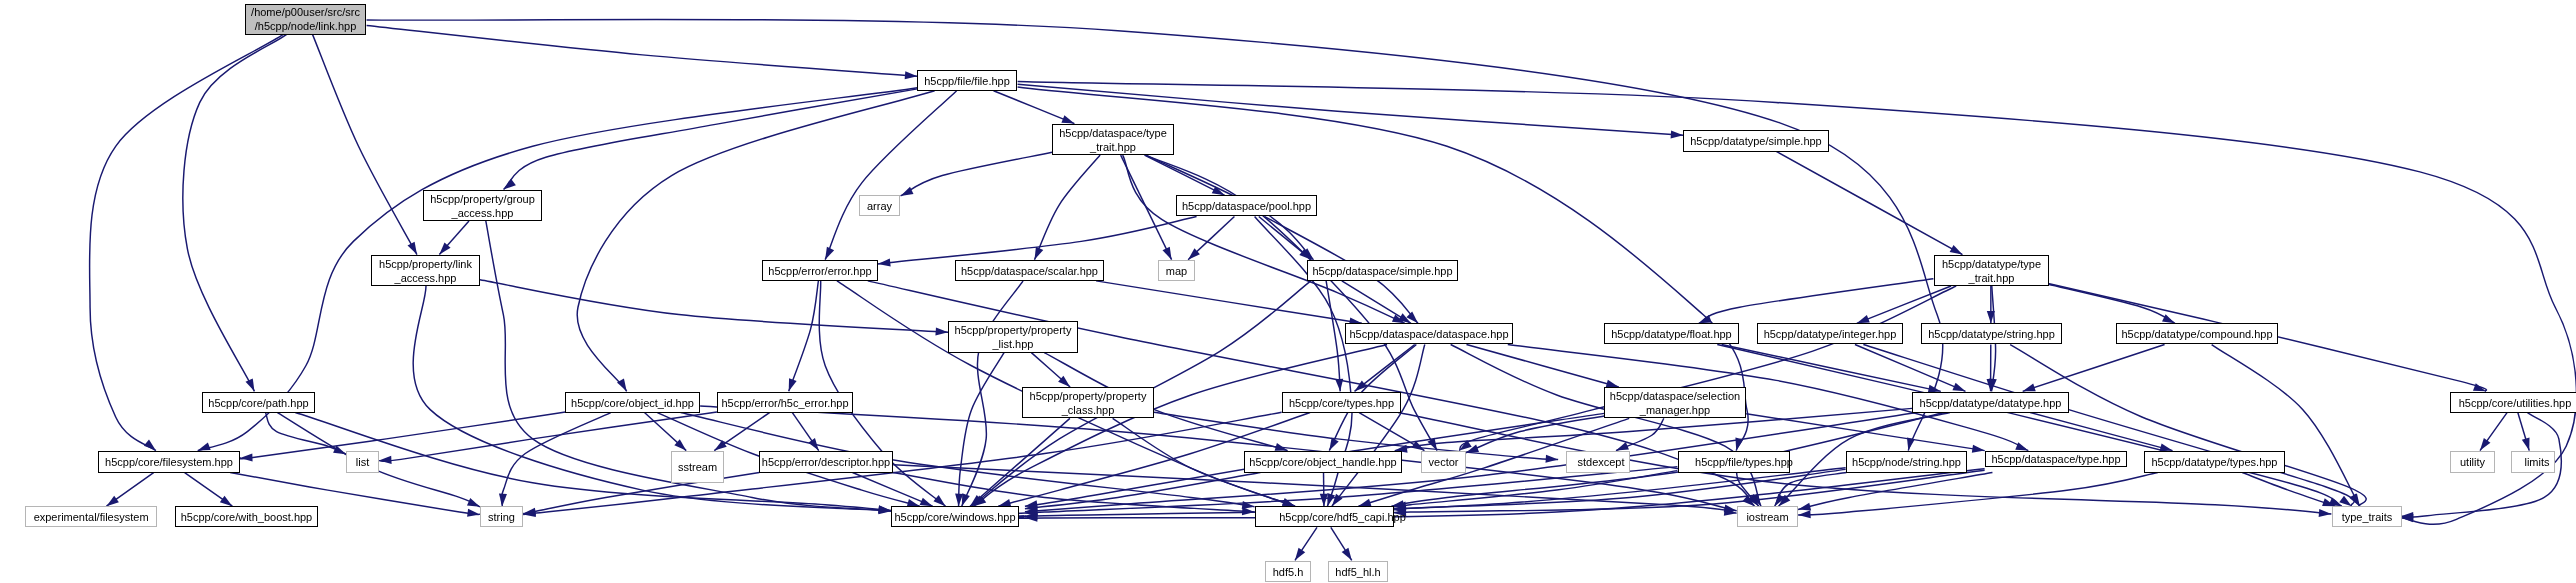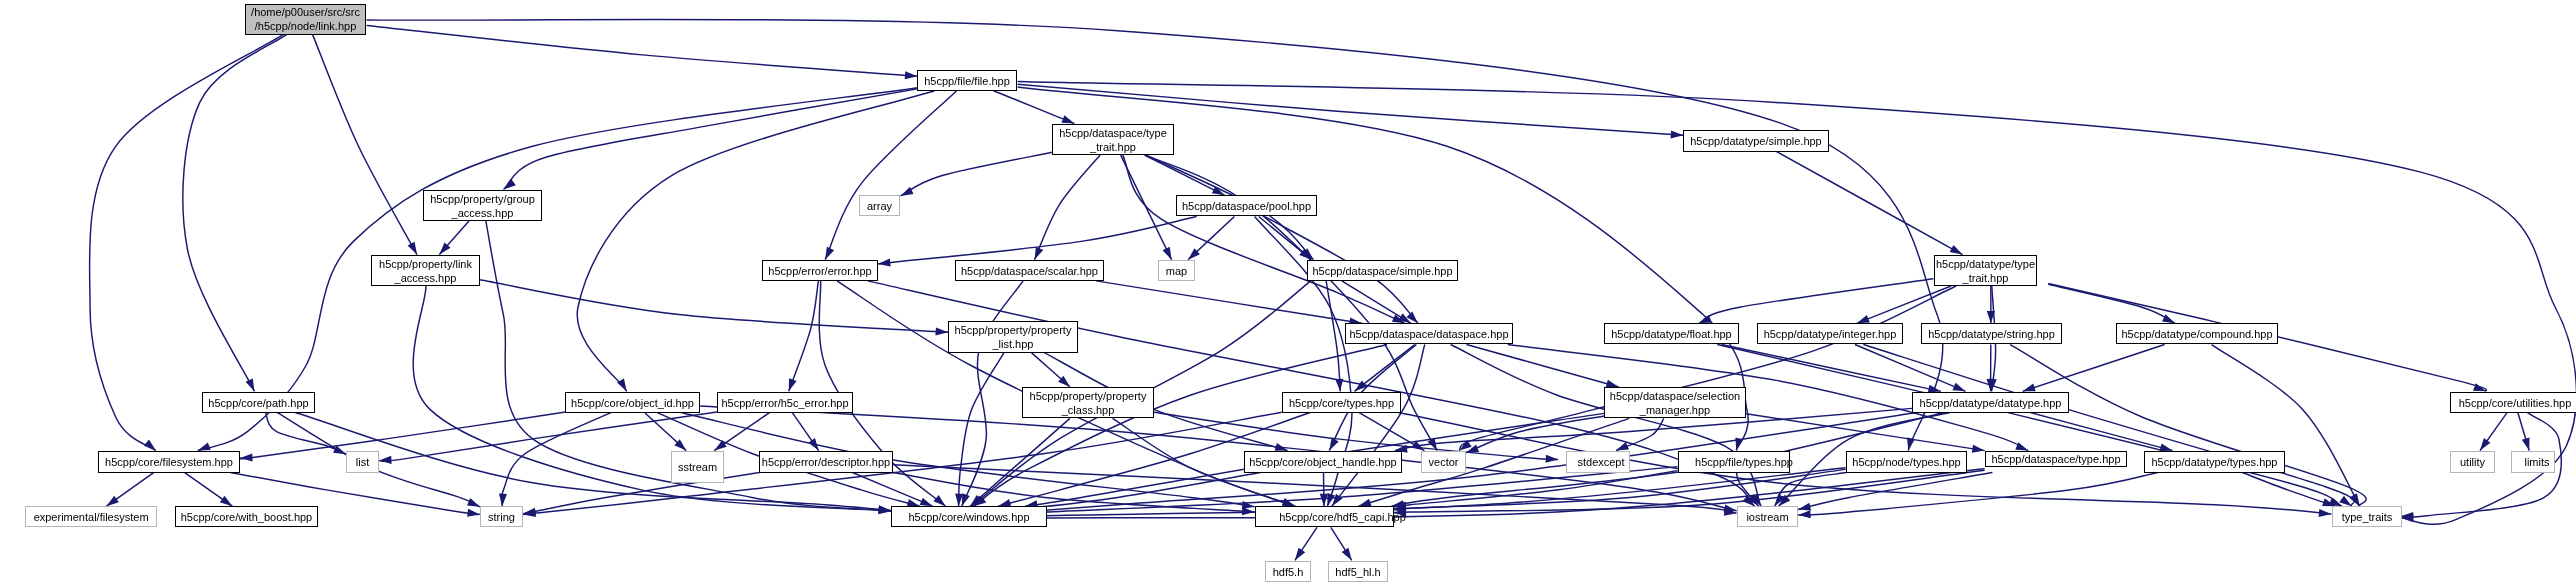--- a/index.html
+++ b/index.html
@@ -175,21 +175,21 @@
     </div>
     <div class="node internal" style="left: 935px; top: 260px; width: 149px; height: 21px;">
       <div>h5cpp/dataspace/scalar.hpp</div>
     </div>
     <div class="node external" style="left: 1138px; top: 260px; width: 37px; height: 21px;">
       <div>map</div>
     </div>
     <div class="node internal" style="left: 1287px; top: 260px; width: 151px; height: 21px;">
       <div>h5cpp/dataspace/simple.hpp</div>
     </div>
-    <div class="node internal" style="left: 1914px; top: 255px; width: 103px; height: 31px;">
+    <div class="node internal" style="left: 1914px; top: 255px; width: 115px; height: 31px;">
       <div>h5cpp/datatype/type</div>
       <div>_trait.hpp</div>
     </div>
     <div class="node internal" style="left: 1325px; top: 323px; width: 168px; height: 21px;">
       <div>h5cpp/dataspace/dataspace.hpp</div>
     </div>
     <div class="node internal" style="left: 1584px; top: 323px; width: 135px; height: 21px;">
       <div>h5cpp/datatype/float.hpp</div>
     </div>
     <div class="node internal" style="left: 1737px; top: 323px; width: 146px; height: 21px;">
@@ -249,21 +249,21 @@
     <div class="node external" style="left: 1401px; top: 451px; width: 45px; height: 22px;">
       <div>vector</div>
     </div>
     <div class="node external" style="left: 1546px; top: 451px; width: 64px; height: 22px; padding-left: 6px;">
       <div>stdexcept</div>
     </div>
     <div class="node internal" style="left: 1658px; top: 451px; width: 112px; height: 22px; padding-left: 20px;">
       <div>h5cpp/file/types.hpp</div>
     </div>
     <div class="node internal" style="left: 1826px; top: 451px; width: 121px; height: 22px;">
-      <div>h5cpp/node/types.hpp</div>
+      <div>h5cpp/node/string.hpp</div>
     </div>
     <div class="node internal" style="left: 1965px; top: 451px; width: 142px; height: 16px;">
       <div>h5cpp/dataspace/type.hpp</div>
     </div>
     <div class="node internal" style="left: 2124px; top: 451px; width: 141px; height: 22px;">
       <div>h5cpp/datatype/types.hpp</div>
     </div>
     <div class="node external" style="left: 2430px; top: 451px; width: 45px; height: 22px;">
       <div>utility</div>
     </div>
@@ -272,21 +272,21 @@
     </div>
     <div class="node external" style="left: 5.1px; top: 506px; width: 132px; height: 21px;">
       <div>experimental/filesystem</div>
     </div>
     <div class="node internal" style="left: 155px; top: 506px; width: 143px; height: 21px;">
       <div>h5cpp/core/with_boost.hpp</div>
     </div>
     <div class="node external" style="left: 460px; top: 506px; width: 43px; height: 21px;">
       <div>string</div>
     </div>
-    <div class="node internal" style="left: 871px; top: 506px; width: 156px; height: 21px; text-align: right;">
+    <div class="node internal" style="left: 871px; top: 506px; width: 128px; height: 21px; text-align: right;">
       <div>h5cpp/core/windows.hpp</div>
     </div>
     <div class="node internal" style="left: 1235px; top: 506px; width: 139px; height: 21px; padding-left: 36px;">
       <div>h5cpp/core/hdf5_capi.hpp</div>
     </div>
     <div class="node external" style="left: 1717px; top: 506px; width: 61px; height: 21px;">
       <div>iostream</div>
     </div>
     <div class="node external" style="left: 2312px; top: 506px; width: 70px; height: 21px;">
       <div>type_traits</div>

